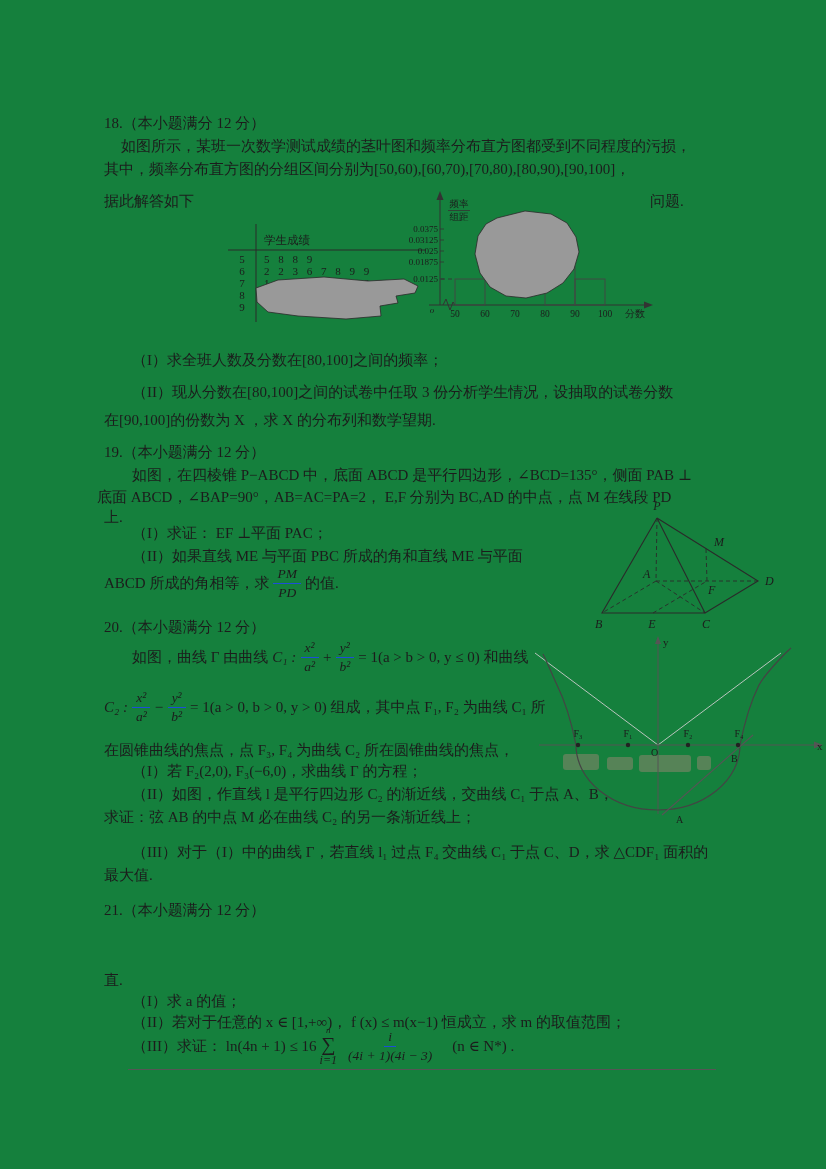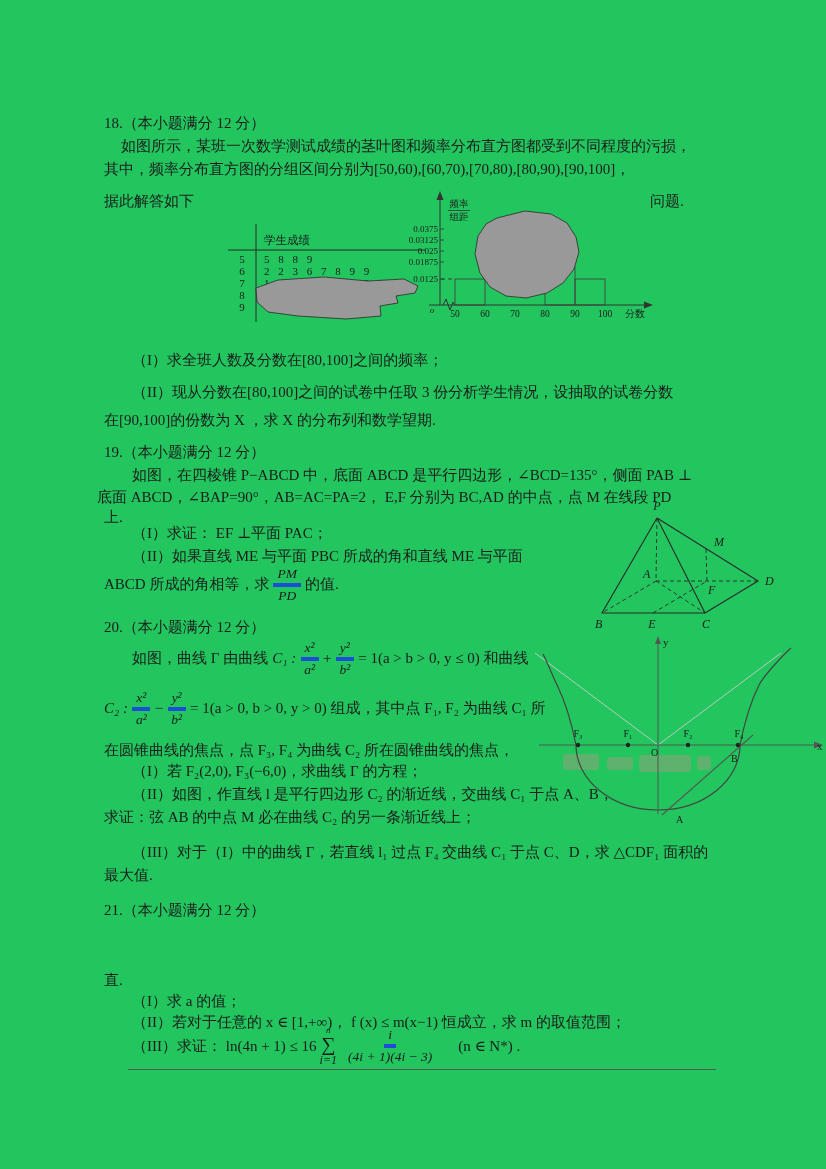--- a/index.html
+++ b/index.html
@@ -1,22 +1,22 @@
 <!DOCTYPE html>
 <html><head>
 <meta charset="utf-8">
 <style>
   html,body{margin:0;padding:0;background:#e8e8e8;}
-  .page{position:relative;width:826px;height:1169px;background:#22c55e;margin:0 auto;
+  .page{position:relative;width:826px;height:1169px;background:#15803d;margin:0 auto;
         font-family:"Liberation Serif","DejaVu Serif",serif;font-size:15px;color:#1c1c1c;overflow:hidden;}
   .abs{position:absolute;white-space:nowrap;}
   .row{display:flex;align-items:center;}
   .frac{display:inline-flex;flex-direction:column;align-items:center;text-align:center;
         margin:0 4px;font-size:13.5px;line-height:1.15;font-style:italic;}
-  .frac .num{display:block;padding:0 4px 1px;border-bottom:4px solid #1d4ed8;}
+  .frac .num{display:block;padding:0 4px 1px;border-bottom:1px solid #1d4ed8;}
   .frac .den{display:block;padding:1px 4px 0;}
   .sum{display:inline-flex;flex-direction:column;align-items:center;line-height:1;margin:0 3px;}
   .sum .t{font-size:9px;font-style:italic;}
   .sum .s{font-size:20px;line-height:.95;}
   .sum .b{font-size:12px;font-style:italic;}
   .it{font-style:italic;}
   .rule{border-top:1.5px solid #555;height:0;}
   svg{position:absolute;overflow:visible;}
   svg text{font-family:"Liberation Serif","DejaVu Serif",serif;fill:#1c1c1c;}
   svg .sans{font-family:"Liberation Sans","DejaVu Sans",sans-serif;}
@@ -227,18 +227,18 @@
     <span>（III）求证： ln(4n + 1) ≤ 16</span>
     <span class="sum">
       <span class="t">n</span>
       <span class="s">∑</span>
       <span class="b">i=1</span>
     </span>
     <span class="frac">
       <span class="num">i</span>
       <span class="den">(4i + 1)(4i − 3)</span>
     </span>
-    <span style="margin-left:18px">(n ∈ N*) .</span>
+    <span style="margin-left:12px">(n ∈ N*) .</span>
   </div>
 
   <div class="abs rule" style="left:128px;top:1069px;width:588px"></div>
 
 </div>
 
 </body></html>

